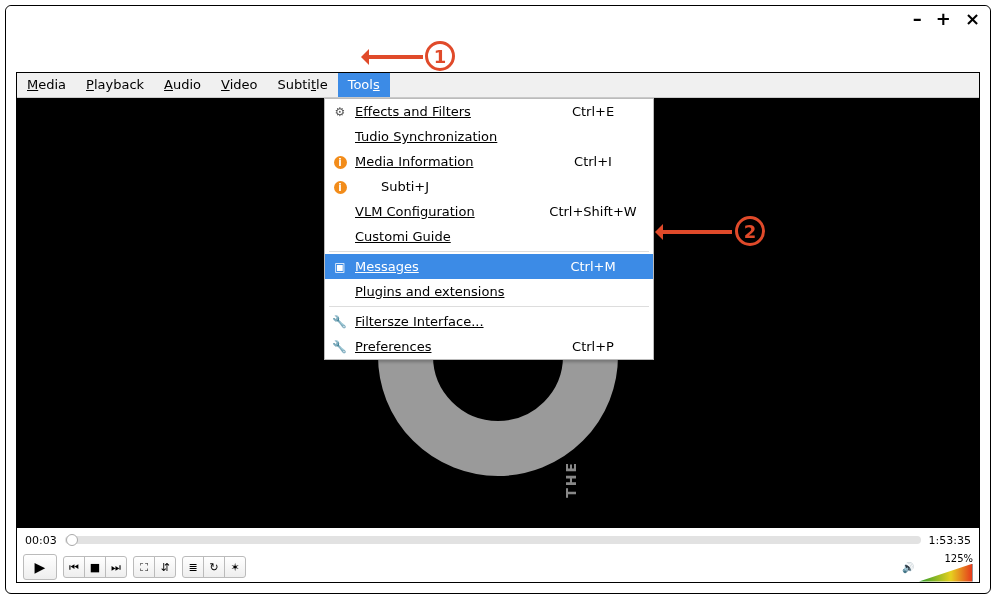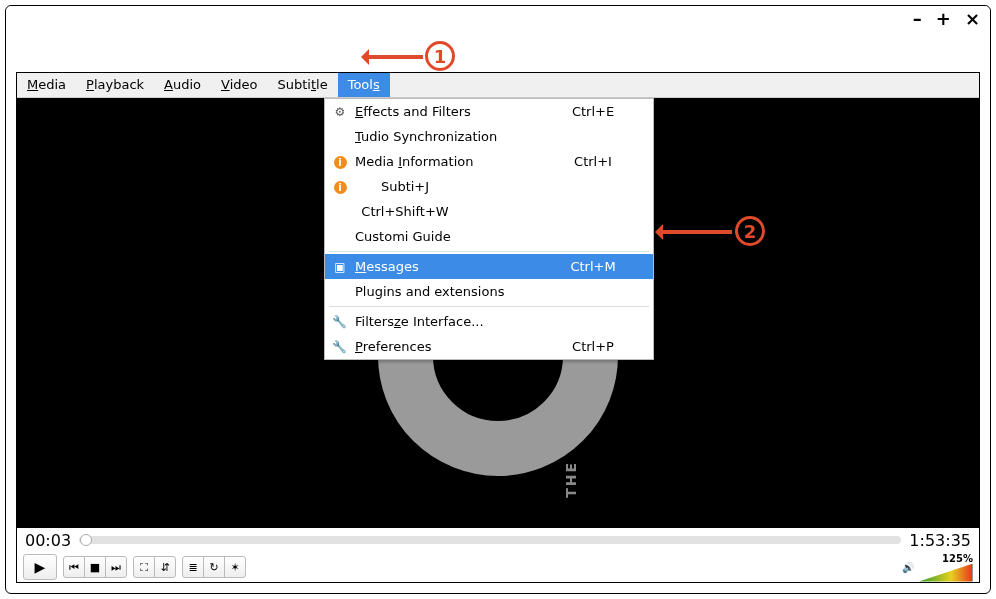--- a/index.html
+++ b/index.html
@@ -110,39 +110,39 @@
     color: #fff;
   }
   .dd-icon {
     width: 18px;
     text-align: center;
     margin-right: 6px;
     font-size: 12px;
     color: #555;
   }
   .dd-item.highlight .dd-icon { color: #fff; }
-  .dd-label { flex: 1; }
+  .dd-label { flex: 1; text-decoration: underline; }
   .dd-short { width: 100px; text-align: center; }
   .dd-sep {
     border-top: 1px solid #ddd;
     margin: 2px 4px;
   }
   .info-icon {
     display:inline-block;width:13px;height:13px;border-radius:50%;
     background:#f28c1a;color:#fff;font-weight:bold;font-size:10px;
     line-height:13px;text-align:center;
   }
 
   .seekbar-row {
     display: flex;
     align-items: center;
     height: 22px;
     padding: 12px 8px;
     gap: 8px;
-    font-size: 16px;
+    font-size: 11px;
   }
   .seek-track {
     flex: 1;
     height: 8px;
     background: #e2e2e2;
     border-radius: 4px;
     position: relative;
   }
   .seek-knob {
     position: absolute;
@@ -260,21 +260,21 @@
         <div class="btn">⇵</div>
       </div>
       <div class="btn-group">
         <div class="btn">≣</div>
         <div class="btn">↻</div>
         <div class="btn">✶</div>
       </div>
       <div class="spacer"></div>
       <div class="vol">
         <span>🔊</span>
-        <div style="display:flex;flex-direction:column;align-items:flex-end;font-weight:bold;">
+        <div style="display:flex;flex-direction:column;align-items:flex-end;">
           <span>125%</span>
           <div class="vol-tri"></div>
         </div>
       </div>
     </div>
 
     <div class="dropdown">
       <div class="dd-item">
         <span class="dd-icon">⚙</span>
         <span class="dd-label"><span></span><span class="u">E</span><span>ffects and Filters</span></span>
@@ -289,20 +289,21 @@
         <span class="dd-icon"><span class="info-icon">i</span></span>
         <span class="dd-label"><span>Media </span><span class="u">I</span><span>nformation</span></span>
         <span class="dd-short">Ctrl+I</span>
       </div>
       <div class="dd-item">
         <span class="dd-icon"><span class="info-icon">i</span></span>
         <span class="dd-short">Subti+J</span>
       </div>
       <div class="dd-item">
         <span class="dd-icon"></span>
+        <span class="dd-label"><span></span><span class="u">V</span><span>LM Configuration</span></span>
         <span class="dd-short">Ctrl+Shift+W</span>
       </div>
       <div class="dd-item">
         <span class="dd-icon"></span>
         <span class="dd-label">Customi Guide</span>
         <span class="dd-short"></span>
       </div>
       <div class="dd-sep"></div>
       <div class="dd-item highlight">
         <span class="dd-icon">▣</span>

